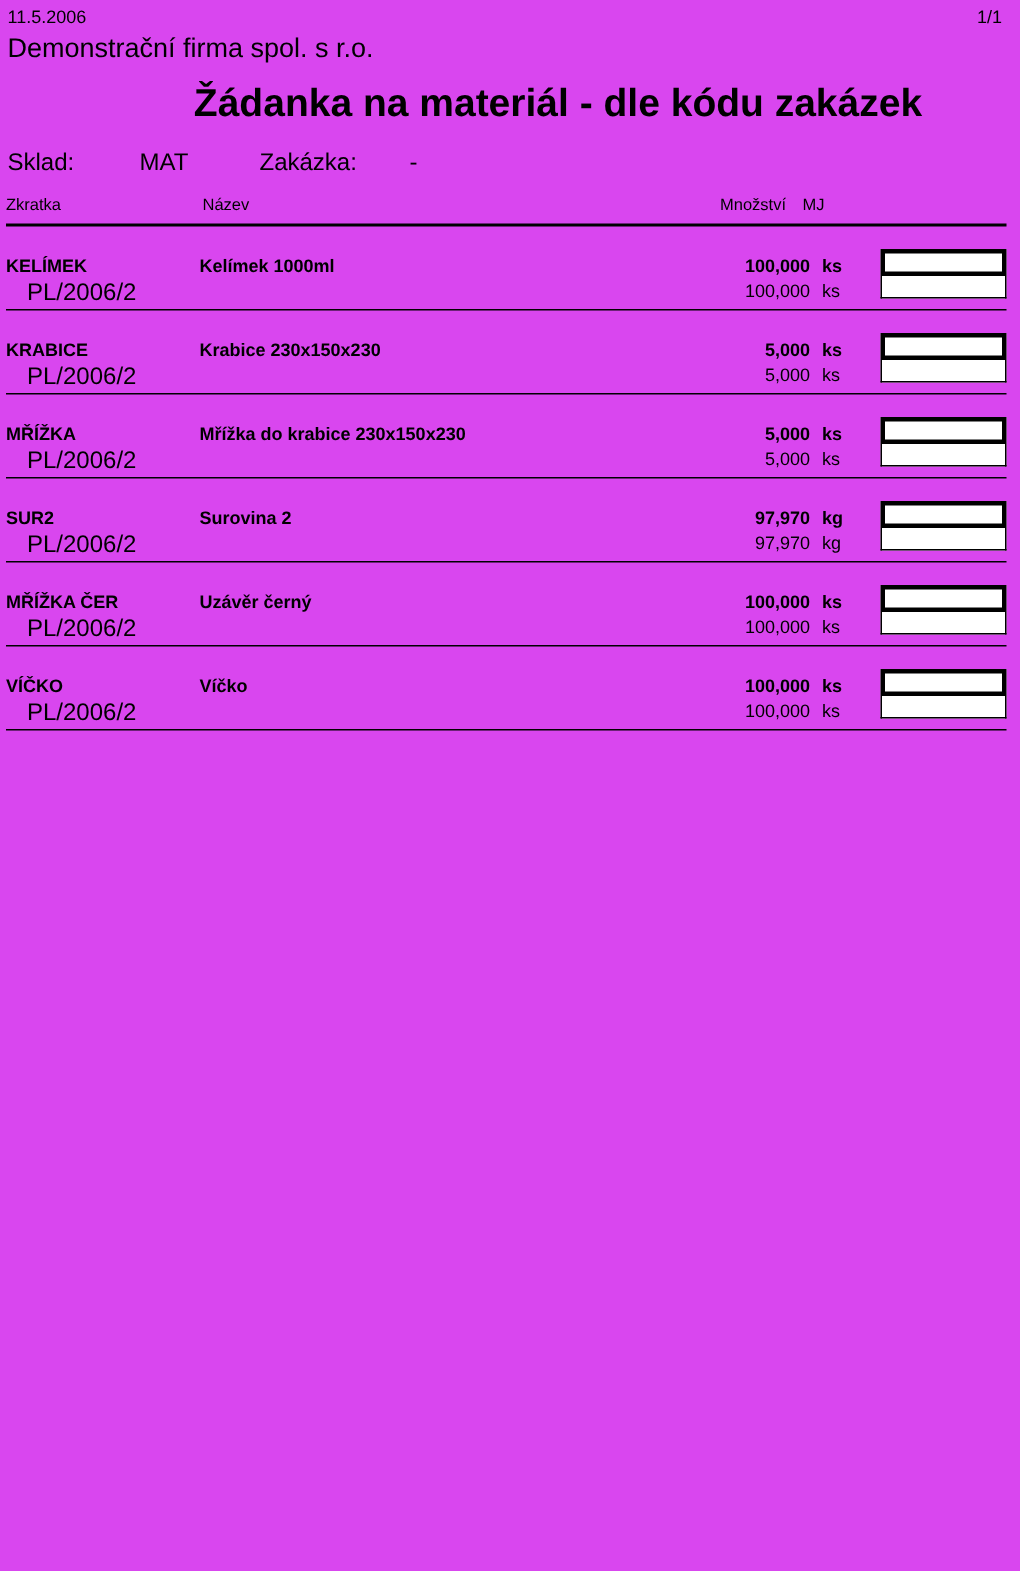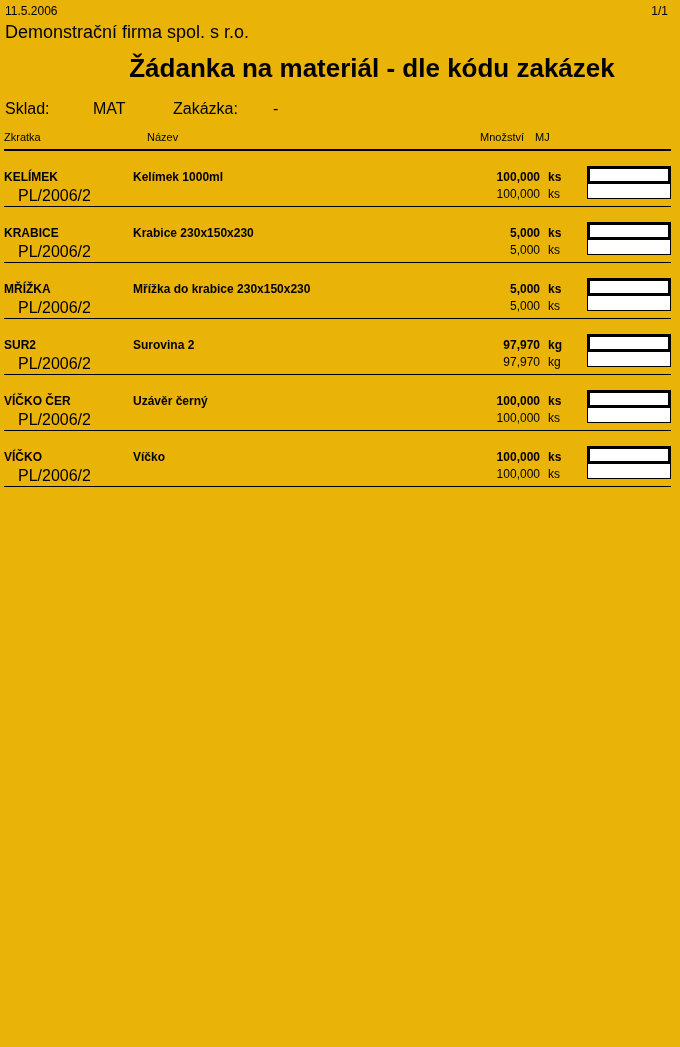--- a/index.html
+++ b/index.html
@@ -3,21 +3,21 @@
 <meta charset="utf-8">
 <style>
   html, body { margin: 0; padding: 0; background: #ffffff; }
   body {
     width: 680px; height: 1047px;
     font-family: "Liberation Sans", "DejaVu Sans", sans-serif;
     color: #000;
     position: relative;
     overflow: hidden;
   }
-  .page { position: absolute; inset: 0; background: #eab308; }
+  .page { position: absolute; inset: 0; background: #d946ef; }
 
   
   .date    { position: absolute; left: 5px;  top: 4px;  font-size: 12px; }
   .pageno  { position: absolute; right: 12px; top: 4px; font-size: 12px; }
   .company { position: absolute; left: 5px;  top: 22px; font-size: 18px; text-align: center; }
 
   
   .title {
     position: absolute; top: 51px; left: 0; width: 680px;
     text-align: center; font-size: 26px; font-weight: bold;
@@ -27,21 +27,21 @@
   
   .filters { position: absolute; top: 100px; left: 0; width: 616px; height: 20px; font-size: 16px; }
   .f-sklad-label   { position: absolute; left: 5px; }
   .f-sklad-value   { position: absolute; left: 93px; }
   .f-zakazka-label { position: absolute; left: 173px; }
   .f-zakazka-value { position: absolute; left: 273px; }
 
   
   .colhead { position: absolute; top: 131px; left: 0; width: 606px; height: 16px; font-size: 11px; }
   .ch-code { position: absolute; left: 4px; }
-  .ch-name { position: absolute; left: 135px; margin-left: 12px; }
+  .ch-name { position: absolute; left: 135px; }
   .ch-qty  { position: absolute; left: 374px; width: 150px; text-align: right; }
   .ch-unit { position: absolute; left: 535px; }
 
   .headrule {
     position: absolute; top: 149px; left: 4px; width: 667px; height: 2px;
     background: #000;
   }
 
   
   .tbody { position: absolute; top: 151px; left: 4px; width: 667px; }
@@ -142,21 +142,21 @@
     <span class="order">PL/2006/2</span>
     <span class="qty2">97,970</span>
     <span class="unit2">kg</span>
     <div class="fillbox">
       <div class="fillbox-top"></div>
       <div class="fillbox-bottom"></div>
     </div>
   </div>
 
   <div class="row">
-    <span class="code">VÍČKO ČER</span>
+    <span class="code">MŘÍŽKA ČER</span>
     <span class="name">Uzávěr černý</span>
     <span class="qty1">100,000</span>
     <span class="unit1">ks</span>
     <span class="order">PL/2006/2</span>
     <span class="qty2">100,000</span>
     <span class="unit2">ks</span>
     <div class="fillbox">
       <div class="fillbox-top"></div>
       <div class="fillbox-bottom"></div>
     </div>

